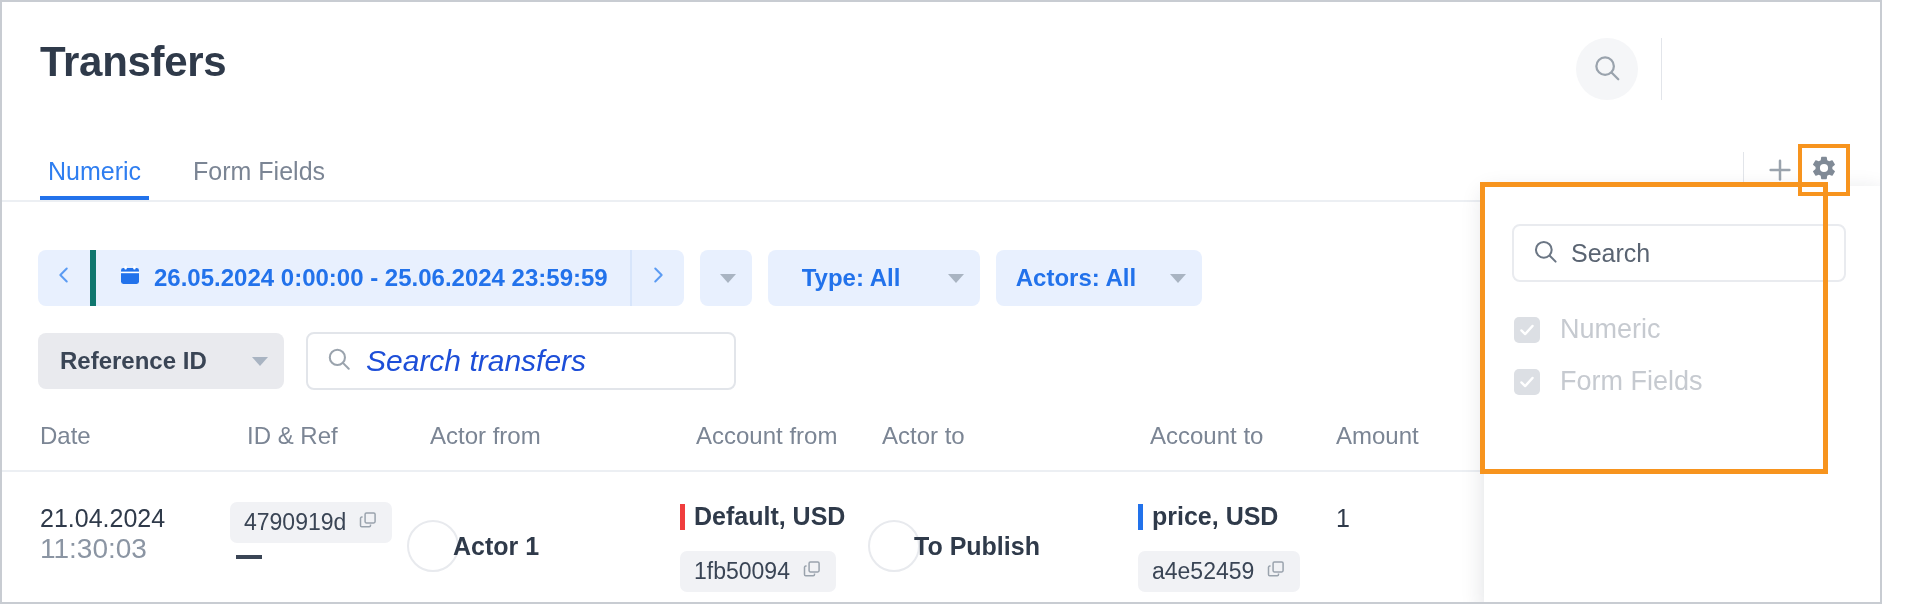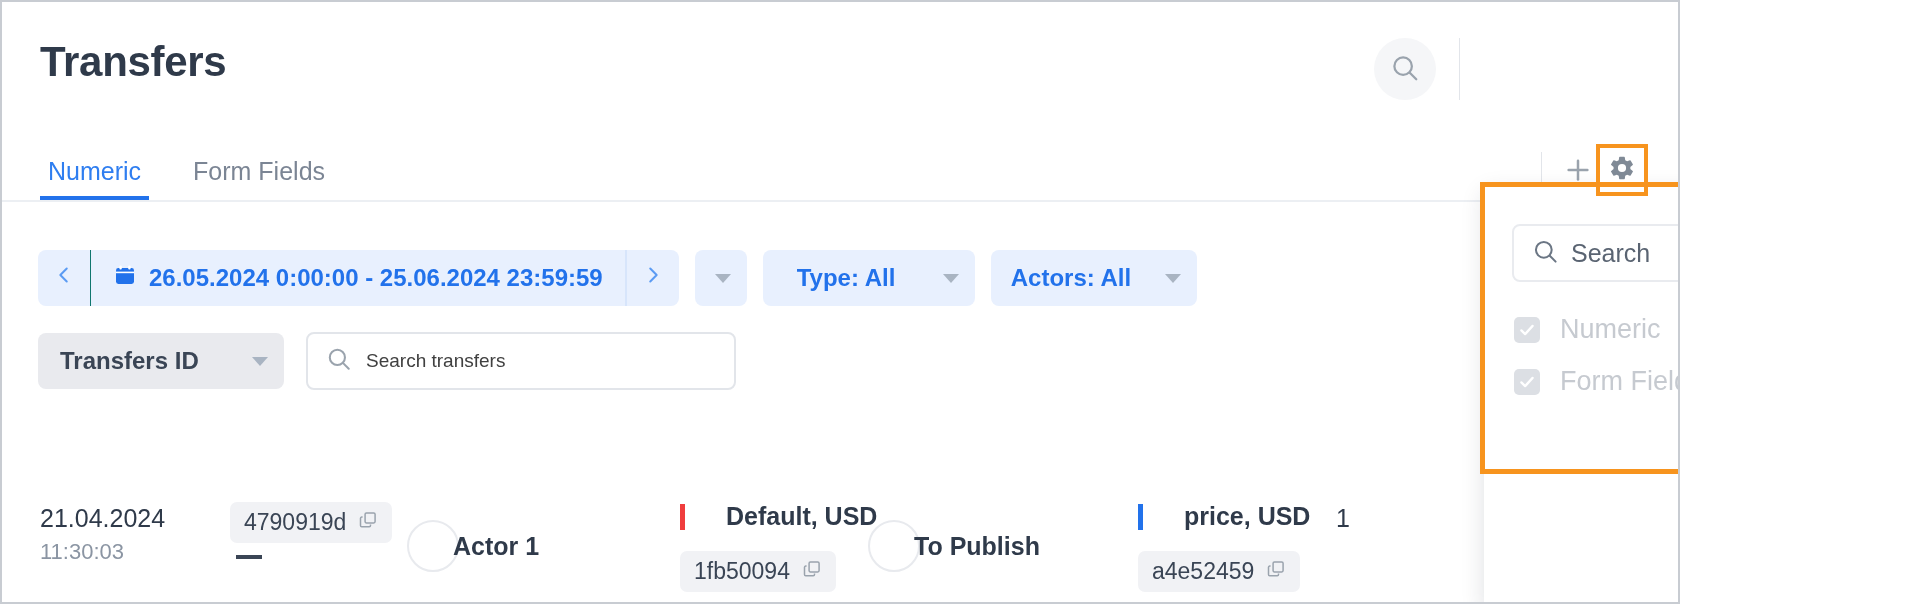--- a/index.html
+++ b/index.html
@@ -7,21 +7,21 @@
   html, body {
     width: 1932px;
     height: 604px;
     overflow: hidden;
     background: #ffffff;
     font-family: "Liberation Sans", sans-serif;
   }
 
   #app {
     position: relative;
-    width: 1680px;
+    width: 1882px;
     height: 604px;
     background: #ffffff;
     border: 2px solid #c8ccd2;
     overflow: hidden;
   }
 
   
   .header {
     position: absolute;
     left: 0; top: 0;
@@ -193,21 +193,21 @@
     justify-content: center;
     color: #5b9bf3;
     cursor: pointer;
   }
   .date-chip-inner {
     display: flex;
     align-items: center;
     gap: 12px;
     padding: 0 22px;
     height: 56px;
-    border-left: 1px solid #0f766e;
+    border-left: 6px solid #0f766e;
     border-right: 2px solid #d7e5fb;
   }
 
   .chip-select {
     padding: 0 16px 0 20px;
     gap: 34px;
     justify-content: space-between;
   }
   .chip-select.type-chip { min-width: 212px; padding-left: 34px; }
   .chip-select.account-chip { min-width: 0; }
@@ -252,22 +252,23 @@
     border: 2px solid #e2e5ea;
     border-radius: 8px;
     display: flex;
     align-items: center;
     gap: 14px;
     padding: 0 18px;
     background: #fff;
     cursor: text;
   }
   .search-transfers .ph {
-    font-size: 19px;
-    color: #404040;
+    font-size: 30px;
+    color: #1d4ed8;
+    font-style: italic;
   }
 
   
   .table-head {
     position: absolute;
     left: 0;
     top: 412px;
     width: 100%;
     height: 58px;
     border-bottom: 2px solid #eceff3;
@@ -284,21 +285,21 @@
     position: absolute;
     left: 0;
     top: 470px;
     width: 100%;
     height: 132px;
     border-bottom: 2px solid #eceff3;
   }
   .cell { position: absolute; white-space: nowrap; }
 
   .date-main { font-size: 25px; color: #2f3a4a; font-weight: 400; }
-  .date-sub  { font-size: 22px; color: #8b95a3; margin-top: 6px; }
+  .date-sub  { font-size: 28px; color: #8b95a3; }
 
   .id-pill {
     display: inline-flex;
     align-items: center;
     gap: 12px;
     background: #f1f2f5;
     border-radius: 7px;
     padding: 7px 14px;
     font-size: 23px;
     color: #3a4555;
@@ -326,21 +327,20 @@
     color: #2f3a4a;
     margin-left: -6px;
   }
 
   .acct-name {
     font-size: 25px;
     font-weight: 700;
     color: #2f3a4a;
     display: flex;
     align-items: center;
-    gap: 32px;
   }
   .acct-bar {
     width: 5px;
     height: 26px;
     margin-right: 9px;
     flex-shrink: 0;
   }
   .acct-pill {
     display: inline-flex;
     align-items: center;
@@ -539,35 +539,44 @@
     </div>
 
     <div class="chip chip-select actors-chip">
       <span>Actors: All</span>
       <span class="caret"></span>
     </div>
   </div>
 
   <div class="subfilters-row">
     <div class="refid-select">
-      <span>Transfers ID</span>
+      <span>Reference ID</span>
       <span class="caret"></span>
     </div>
 
     <div class="search-transfers">
       <span>
         <svg width="26" height="26" viewBox="0 0 24 24" fill="none" stroke="#9aa3ad" stroke-width="1.9">
           <circle cx="10.5" cy="10.5" r="7"></circle>
           <line x1="15.8" y1="15.8" x2="21" y2="21" stroke-linecap="round"></line>
         </svg>
       </span>
       <span class="ph">Search transfers</span>
     </div>
   </div>
 
+  <div class="table-head">
+    <div class="th" style="left:38px">Date</div>
+    <div class="th" style="left:245px">ID &amp; Ref</div>
+    <div class="th" style="left:428px">Actor from</div>
+    <div class="th" style="left:694px">Account from</div>
+    <div class="th" style="left:880px">Actor to</div>
+    <div class="th" style="left:1148px">Account to</div>
+    <div class="th" style="left:1334px">Amount</div>
+  </div>
 
   <div class="table-row">
 
     <div class="cell" style="left:38px; top:32px">
       <div class="date-main">21.04.2024</div>
       <div class="date-sub">11:30:03</div>
     </div>
 
     <div class="cell" style="left:228px; top:30px">
       <div class="id-pill">

